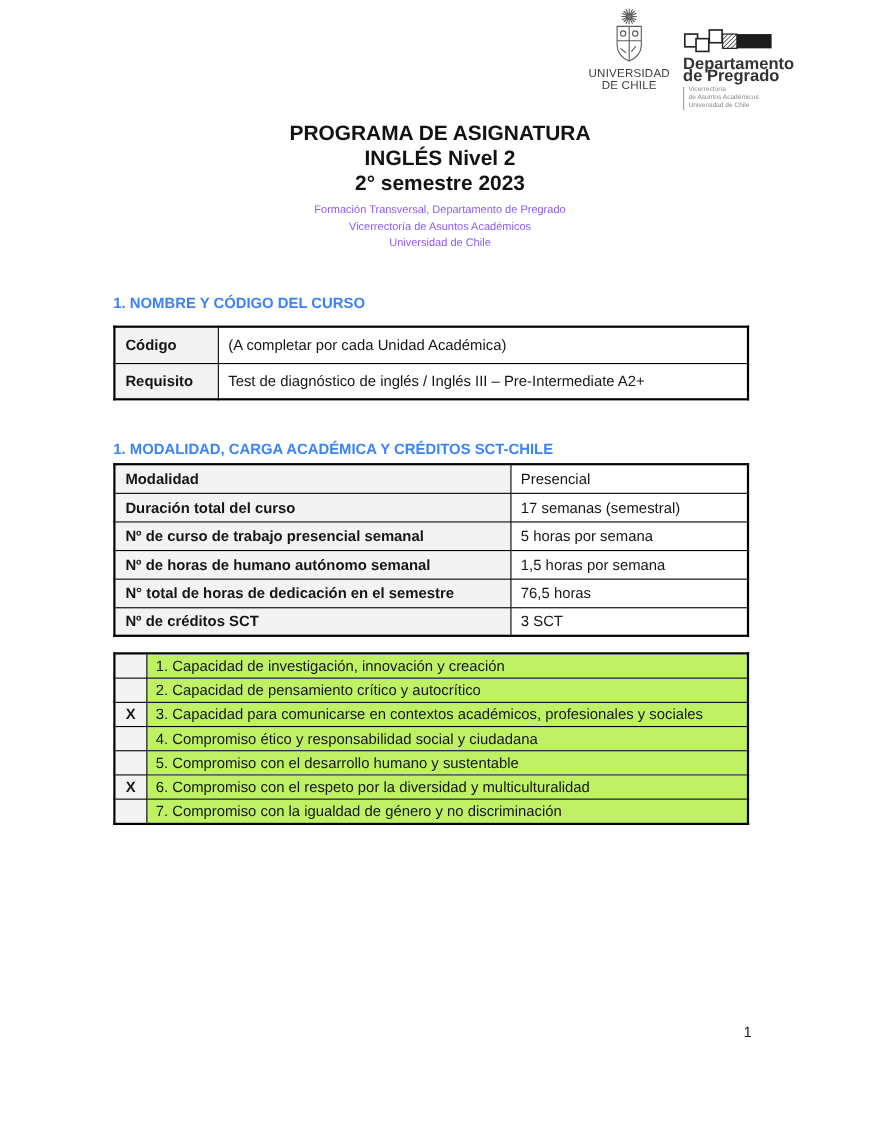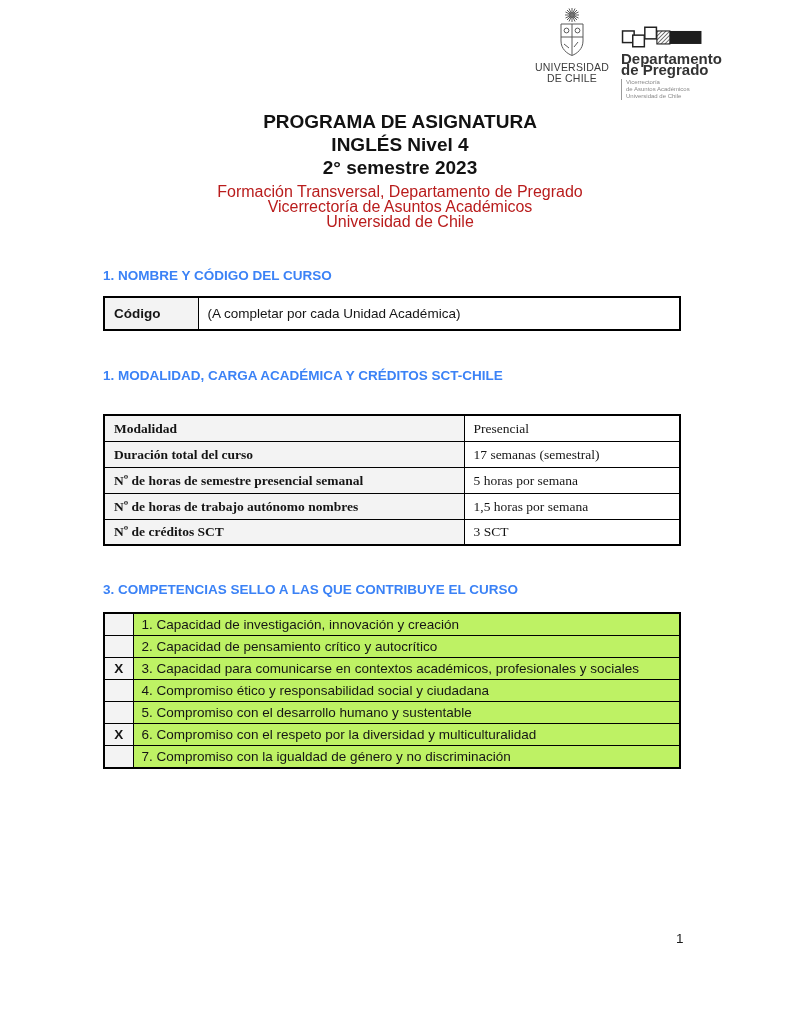--- a/index.html
+++ b/index.html
@@ -18,41 +18,41 @@
   .pregrado { width:88px; margin-left:8px; padding-top:18px; }
   .pregrado svg { display:block; }
   .pregrado-title { font-size:15px; font-weight:bold; line-height:10.5px; color:#333; margin-top:4px; }
   .pregrado-sub { border-left:1px solid #9a9a9a; margin-top:4px; padding-left:4px;
     font-size:6px; line-height:7px; color:#8a8a8a; }
 
   
   .title-block { padding-top:110px; text-align:center; }
   .title-line { font-size:19px; font-weight:bold; line-height:23px; color:#121212; }
   .subtitle-block { margin-top:5px; }
-  .subtitle-line { font-size:16px; line-height:15px; color:#b91c1c; }
+  .subtitle-line { font-size:10px; line-height:15px; color:#8b5cf6; }
 
   
   .content { margin-left:103px; width:578px; }
   .sec-heading { font-size:13.5px; font-weight:bold; color:#3b82f6; line-height:16px; }
   .mt-s1 { margin-top:39px; }
   .mt-s2 { margin-top:37px; }
   .mt-s3 { margin-top:36px; }
 
   table { width:100%; border-collapse:collapse; border:2px solid #000; table-layout:fixed; }
   td { border:1px solid #000; font-size:13.5px; line-height:17px; padding:3px 9px;
        vertical-align:middle; overflow:hidden; }
   .lbl { background:#f3f3f3; font-weight:bold; }
   .val { background:#fff; white-space:pre-line; }
 
   .t-name { margin-top:12px; }
   .t-name col.c-lbl { width:94px; }
   .t-name tr.tall { height:54px; }
   .t-name tr.short { height:33px; }
 
-  .t-mod { margin-top:30px;font-family:Liberation Serif, serif; }
+  .t-mod { margin-top:4px; }
   .t-mod col.c-lbl { width:360px; }
   .t-mod tr { height:26px; }
 
   .t-comp { margin-top:14px; }
   .t-comp col.c-mark { width:29px; }
   .t-comp tr { height:22px; }
   .t-comp td { padding:2px 8px; }
   .mark { background:#f3f3f3; font-weight:bold; text-align:center; padding:2px 2px; }
   .item { background:#bef264; }
 
@@ -112,21 +112,21 @@
       <div class="pregrado-sub">
         <div>Vicerrectoría</div>
         <div>de Asuntos Académicos</div>
         <div>Universidad de Chile</div>
       </div>
     </div>
   </div>
 
   <div class="title-block">
     <div class="title-line">PROGRAMA DE ASIGNATURA</div>
-    <div class="title-line">INGLÉS Nivel 4</div>
+    <div class="title-line">INGLÉS Nivel 2</div>
     <div class="title-line">2° semestre 2023</div>
     <div class="subtitle-block">
       <div class="subtitle-line">Formación Transversal, Departamento de Pregrado</div>
       <div class="subtitle-line">Vicerrectoría de Asuntos Académicos</div>
       <div class="subtitle-line">Universidad de Chile</div>
     </div>
   </div>
 
   <div class="content">
 
@@ -134,54 +134,61 @@
     <table class="t-name">
       <colgroup>
           <col class="c-lbl">
           <col>
         </colgroup>
       <tbody>
       <tr class="short">
         <td class="lbl">Código</td>
         <td class="val">(A completar por cada Unidad Académica)</td>
       </tr>
+      <tr class="short">
+        <td class="lbl">Requisito</td>
+        <td class="val">Test de diagnóstico de inglés / Inglés III – Pre-Intermediate A2+</td>
+      </tr>
     </tbody>
       </table>
 
     <div class="sec-heading mt-s2">1. MODALIDAD, CARGA ACADÉMICA Y CRÉDITOS SCT-CHILE</div>
     <table class="t-mod">
       <colgroup>
           <col class="c-lbl">
           <col>
         </colgroup>
       <tbody>
           <tr>
         <td class="lbl">Modalidad</td>
         <td class="val">Presencial</td>
       </tr>
       <tr>
         <td class="lbl">Duración total del curso</td>
         <td class="val">17 semanas (semestral)</td>
       </tr>
       <tr>
-        <td class="lbl">Nº de horas de semestre presencial semanal</td>
+        <td class="lbl">Nº de curso de trabajo presencial semanal</td>
         <td class="val">5 horas por semana</td>
       </tr>
       <tr>
-        <td class="lbl">Nº de horas de trabajo autónomo nombres</td>
+        <td class="lbl">Nº de horas de humano autónomo semanal</td>
         <td class="val">1,5 horas por semana</td>
+      </tr>
+      <tr>
+        <td class="lbl">N° total de horas de dedicación en el semestre</td>
+        <td class="val">76,5 horas</td>
       </tr>
       <tr>
         <td class="lbl">Nº de créditos SCT</td>
         <td class="val">3 SCT</td>
       </tr>
     </tbody>
       </table>
 
-    <div class="sec-heading mt-s3">3. COMPETENCIAS SELLO A LAS QUE CONTRIBUYE EL CURSO</div>
     <table class="t-comp">
       <colgroup>
           <col class="c-mark">
           <col>
         </colgroup>
       <tbody>
           <tr>
         <td class="mark"></td>
         <td class="item">1. Capacidad de investigación, innovación y creación</td>
       </tr>

